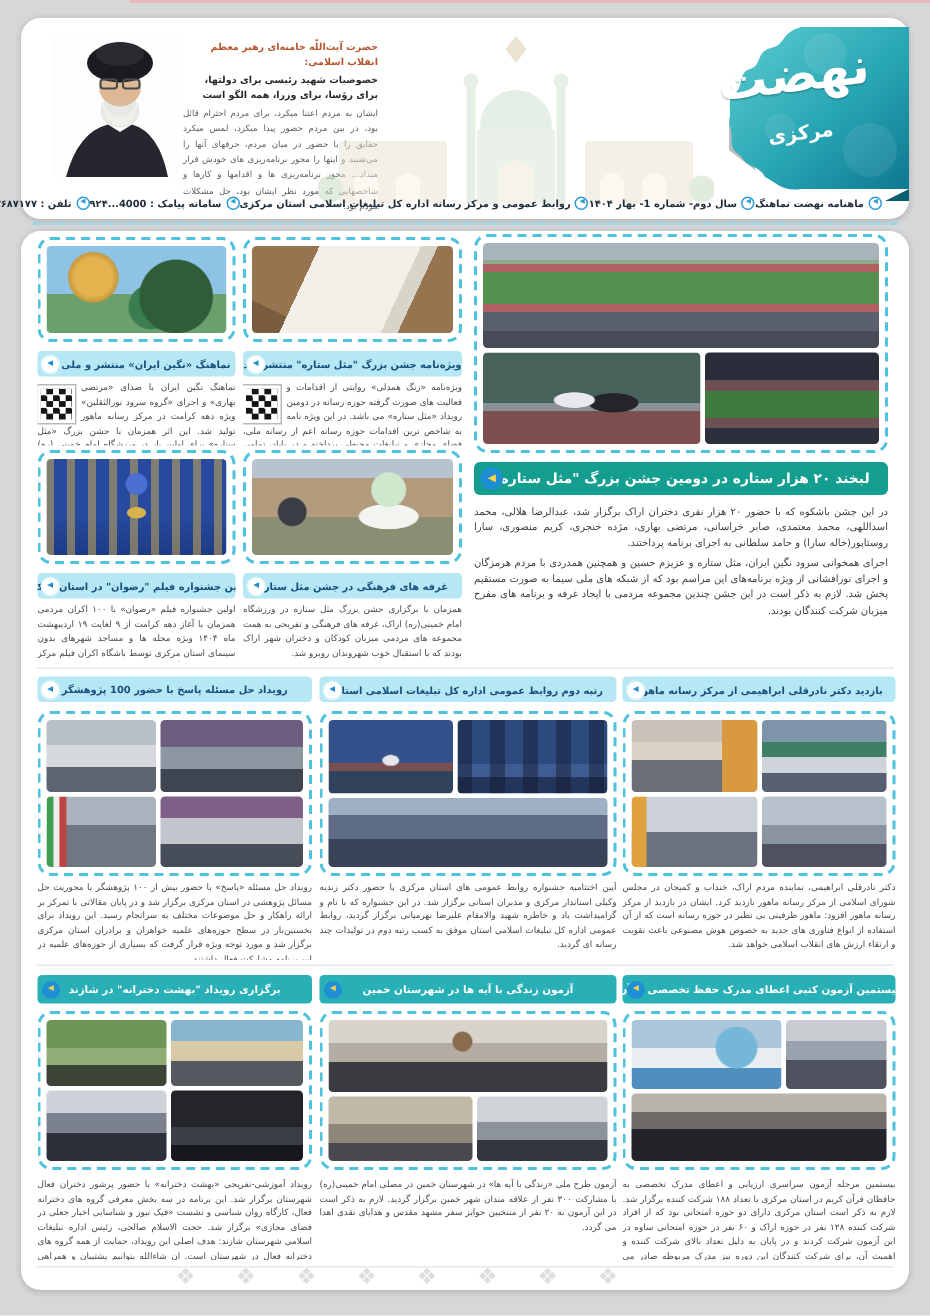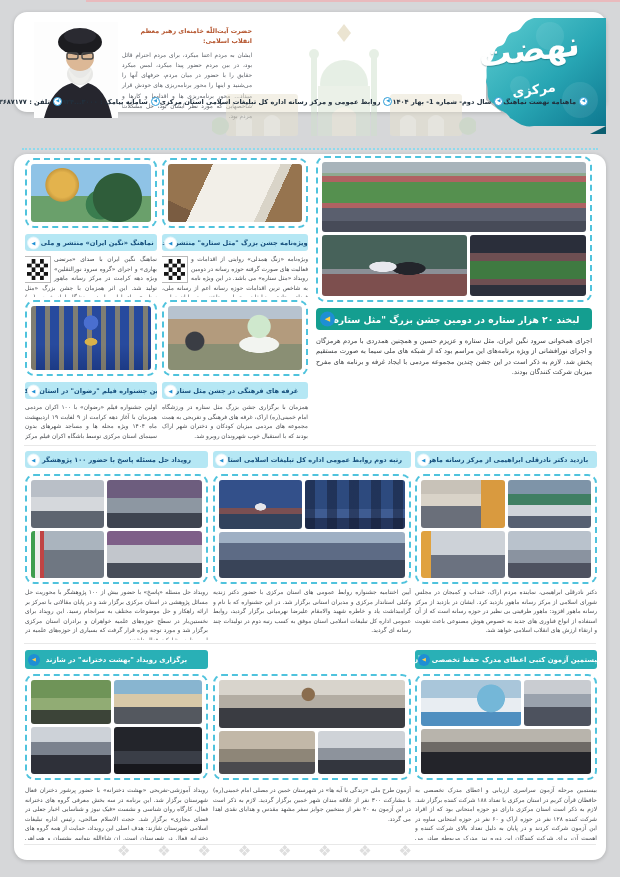--- a/index.html
+++ b/index.html
@@ -1,21 +1,21 @@
 <!DOCTYPE html>
 <html lang="fa" dir="rtl"><head>
 <meta charset="utf-8">
 <style>
   * { box-sizing: border-box; margin: 0; padding: 0; }
   html,body { width:620px; height:877px; }
   body { background:#d6d7d9; font-family:"DejaVu Sans", sans-serif; direction:rtl; overflow:hidden; }
   .page { position:relative; width:620px; height:877px; }
   .topline { position:absolute; top:0; left:86px; width:534px; height:2px; background:#e9babd; }
   .card { position:absolute; background:#fff; border-radius:13px; box-shadow:0 1px 4px rgba(0,0,0,.18); }
-  .header-card { left:14px; top:12px; width:592px; height:100px; }
+  .header-card { left:14px; top:12px; width:592px; height:134px; }
   .main-card { left:14px; top:154px; width:592px; height:706px; }
 
   
   .leader { position:absolute; left:20px; top:10px; width:84px; height:96px; }
   .quote { position:absolute; left:108px; top:14px; width:130px; text-align:right; }
   .q-head { font-size:6.4px; font-weight:bold; color:#b5562f; line-height:1.6; }
   .q-bold { font-size:6.4px; font-weight:bold; color:#26292e; line-height:1.6; margin-top:1px; }
   .q-body { font-size:5.8px; color:#5a5f66; line-height:1.78; margin-top:3px; text-align:justify; }
   .mosque { position:absolute; left:198px; top:10px; width:264px; height:114px; opacity:.55; }
   .logo { position:absolute; right:0; top:4px; width:126px; height:118px; }
@@ -90,20 +90,21 @@
       <ellipse cx="46" cy="36" rx="14" ry="13" fill="#dcb896"></ellipse>
       <ellipse cx="46" cy="20" rx="22" ry="13" fill="#1c1c20"></ellipse>
       <ellipse cx="46" cy="14" rx="16" ry="8" fill="#2a2a31"></ellipse>
       <rect x="33" y="31" width="11" height="6" rx="2" fill="none" stroke="#4a4a4a" stroke-width="1.4"></rect>
       <rect x="48" y="31" width="11" height="6" rx="2" fill="none" stroke="#4a4a4a" stroke-width="1.4"></rect>
       <path d="M34 46 Q40 56 46 56 Q52 56 58 46 Q55 62 46 62 Q37 62 34 46Z" fill="#efefec"></path>
     </svg>
 
     <div class="quote">
       <div class="q-head">حضرت آیت‌اللّه خامنه‌ای رهبر معظم انقلاب اسلامی:</div>
+      <div class="q-bold">خصوصیات شهید رئیسی برای دولتها، برای رؤسا، برای وزرا، همه الگو است</div>
       <div class="q-body">ایشان به مردم اعتنا میکرد، برای مردم احترام قائل بود، در بین مردم حضور پیدا میکرد، لمس میکرد حقایق را با حضور در میان مردم، حرفهای آنها را می‌شنید و اینها را محور برنامه‌ریزی های خودش قرار میداد... محور برنامه‌ریزی ها و اقدامها و کارها و شاخصهایی که مورد نظر ایشان بود، حل مشکلات مردم بود.</div>
     </div>
 
     <svg class="mosque" viewBox="0 0 264 114">
       <g opacity=".9">
         <path d="M132 2 l7 9 -7 9 -7 -9 Z" fill="#d8c9a4"></path>
         <rect x="99" y="34" width="6" height="80" fill="#cfe0cb"></rect>
         <rect x="159" y="34" width="6" height="80" fill="#cfe0cb"></rect>
         <circle cx="102" cy="32" r="5" fill="#cfe0cb"></circle>
         <circle cx="162" cy="32" r="5" fill="#cfe0cb"></circle>
@@ -151,21 +152,21 @@
       <div class="mh-item">
         <span class="mh-ic">◀</span>
         <span>سال دوم- شماره 1- بهار ۱۴۰۴</span>
       </div>
       <div class="mh-item">
         <span class="mh-ic">◀</span>
         <span>روابط عمومی و مرکز رسانه اداره کل تبلیغات اسلامی استان مرکزی</span>
       </div>
       <div class="mh-item">
         <span class="mh-ic">◀</span>
-        <span>سامانه پیامک : ۳۰۰۰...۹۲۴</span>
+        <span>سامانه پیامک : 4000...۹۲۴</span>
       </div>
       <div class="mh-item">
         <span class="mh-ic">◀</span>
         <span>تلفن : ۰۸۶۳۳۶۸۷۱۷۷</span>
       </div>
     </div>
   </div>
 
   <div class="dotsep"></div>
 
@@ -221,20 +222,21 @@
     <div class="frame f-main">
       <div class="ph big" style="background:linear-gradient(180deg,#a8b4bb 0 16%, #8fa98f 16% 20%, #b06262 20% 28%, #55904f 28% 58%, #b06262 58% 66%, #5a5f6e 66% 84%, #474b58 84% 100%);"></div>
       <div class="ph" style="background:linear-gradient(180deg,#2a2e3a 0 30%, #6e4f52 30% 42%, #3f7a41 42% 72%, #6e4f52 72% 82%, #2c303c 82% 100%);"></div>
       <div class="ph" style="background:radial-gradient(ellipse at 42% 52%, #e8e8ee 11%, transparent 12%),radial-gradient(ellipse at 60% 55%, #23252b 13%, transparent 14%),linear-gradient(180deg,#47625a 0 55%, #8b8f96 55% 64%, #7d4f4e 64% 100%);"></div>
     </div>
     <div class="bar bar-main" style="left:302px;top:154px;width:276px;">
       <span class="badge">◀</span>
       <span class="bar-text">لبخند ۲۰ هزار ستاره در دومین جشن بزرگ "مثل ستاره"</span>
     </div>
     <div class="txt main-body" style="left:302px;top:182px;width:276px;height:104px;">
+      <p>در این جشن باشکوه که با حضور ۲۰ هزار نفری دختران اراک برگزار شد، عبدالرضا هلالی، محمد اسداللهی، محمد معتمدی، صابر خراسانی، مرتضی بهاری، مژده خنجری، کریم منصوری، سارا روستاپور(خاله سارا) و حامد سلطانی به اجرای برنامه پرداختند.</p>
       <p>اجرای همخوانی سرود نگین ایران، مثل ستاره و عزیزم حسین و همچنین همدردی با مردم هرمزگان و اجرای نورافشانی از ویژه برنامه‌های این مراسم بود که از شبکه های ملی سیما به صورت مستقیم پخش شد. لازم به ذکر است در این جشن چندین مجموعه مردمی با ایجاد غرفه و برنامه های مفرح میزبان شرکت کنندگان بودند.</p>
     </div>
 
     <div class="hr" style="top:291px;"></div>
 
     <div class="bar bar-cyan" style="left:401px;top:297px;width:182px;">
       <span class="badge">◀</span>
       <span class="bar-text">بازدید دکتر نادرقلی ابراهیمی از مرکز رسانه ماهور</span>
     </div>
     <div class="frame f-bazdid">
@@ -255,21 +257,21 @@
       <div class="ph" style="background:repeating-linear-gradient(90deg, rgba(18,24,44,.45) 0 10px, transparent 10px 22px),linear-gradient(180deg,#2d4a7e 0 60%, #3f5c92 60% 78%, #24355c 78%);"></div>
       <div class="ph" style="background:radial-gradient(ellipse at 50% 55%, #e6e6ea 9%, transparent 10%),linear-gradient(180deg,#33508a 0 58%, #7a4f52 58% 70%, #31425c 70%);"></div>
       <div class="ph wide" style="background:linear-gradient(180deg,#9fb0c4 0 25%, #5d6b85 25% 60%, #394458 60%);"></div>
     </div>
     <div class="txt" style="left:199px;top:434px;width:198px;height:52px;">
       <span>آیین اختتامیه جشنواره روابط عمومی های استان مرکزی با حضور دکتر زندیه وکیلی استاندار مرکزی و مدیران استانی برگزار شد. در این جشنواره که با نام و گرامیداشت یاد و خاطره شهید والامقام علیرضا نهرمیانی برگزار گردید، روابط عمومی اداره کل تبلیغات اسلامی استان موفق به کسب رتبه دوم در تولیدات چند رسانه ای گردید.</span>
     </div>
 
     <div class="bar bar-cyan" style="left:11px;top:297px;width:183px;">
       <span class="badge">◀</span>
-      <span class="bar-text">رویداد حل مسئله پاسخ با حضور ۱۰۰ پژوهشگر</span>
+      <span class="bar-text">رویداد حل مسئله پاسخ با حضور 100 پژوهشگر</span>
     </div>
     <div class="frame f-ruydad">
       <div class="ph" style="background:linear-gradient(180deg,#6d5d7e 0 38%, #8d97a2 38% 68%, #3e4450 68%);"></div>
       <div class="ph" style="background:linear-gradient(180deg,#b9bfc7 0 35%, #d5d8dc 35% 65%, #5e6570 65%);"></div>
       <div class="ph" style="background:linear-gradient(180deg,#7e5f88 0 30%, #c2c6cc 30% 68%, #474d59 68%);"></div>
       <div class="ph" style="background:linear-gradient(90deg,#3f9e4f 0 6%, #eeeeee 6% 12%, #c04444 12% 18%, transparent 18%),linear-gradient(180deg,#aab4be 0 40%, #6f7782 40%);"></div>
     </div>
     <div class="txt" style="left:11px;top:434px;width:183px;height:52px;">
       <span>رویداد حل مسئله «پاسخ» با حضور بیش از ۱۰۰ پژوهشگر با محوریت حل مسائل پژوهشی در استان مرکزی برگزار شد و در پایان مقالاتی با تمرکز بر ارائه راهکار و حل موضوعات مختلف به سرانجام رسید. این رویداد برای نخستین‌بار در سطح حوزه‌های علمیه خواهران و برادران استان مرکزی برگزار شد و مورد توجه ویژه قرار گرفت که بسیاری از حوزه‌های علمیه در این برنامه مشارکت فعال داشتند.</span>
     </div>
@@ -282,20 +284,24 @@
     </div>
     <div class="frame f-quran">
       <div class="ph" style="background:linear-gradient(180deg,#c9ccd1 0 30%, #9aa2ad 30% 58%, #4d525e 58%);"></div>
       <div class="ph" style="background:radial-gradient(circle at 70% 40%, #74b7d8 18%, transparent 19%),linear-gradient(180deg,#a9c6da 0 40%, #e8edf2 40% 70%, #4f8fc0 70%);"></div>
       <div class="ph wide" style="background:linear-gradient(180deg,#b8b4ac 0 28%, #6e6a66 28% 52%, #23242a 52%);"></div>
     </div>
     <div class="txt" style="left:401px;top:632px;width:182px;height:54px;">
       <span>بیستمین مرحله آزمون سراسری ارزیابی و اعطای مدرک تخصصی به حافظان قرآن کریم در استان مرکزی با تعداد ۱۸۸ شرکت کننده برگزار شد. لازم به ذکر است استان مرکزی دارای دو حوزه امتحانی بود که از افراد شرکت کننده ۱۲۸ نفر در حوزه اراک و ۶۰ نفر در حوزه امتحانی ساوه در این آزمون شرکت کردند و در پایان به دلیل تعداد بالای شرکت کننده و اهمیت آن، برای شرکت کنندگان این دوره نیز مدرک مربوطه صادر می شود.</span>
     </div>
 
+    <div class="bar bar-teal" style="left:199px;top:496px;width:198px;">
+      <span class="badge">◀</span>
+      <span class="bar-text">آزمون زندگی با آیه ها در شهرستان خمین</span>
+    </div>
     <div class="frame f-zendegi">
       <div class="ph wide" style="background:radial-gradient(circle at 48% 30%, #8a6d4e 6%, transparent 7%),linear-gradient(180deg,#d8d4cc 0 32%, #b3ada3 32% 58%, #3a3c42 58%);"></div>
       <div class="ph" style="background:linear-gradient(180deg,#cfd3d8 0 40%, #8d939c 40% 68%, #33363e 68%);"></div>
       <div class="ph" style="background:linear-gradient(180deg,#c2b8a8 0 42%, #8e8678 42% 72%, #4a4a4e 72%);"></div>
     </div>
     <div class="txt" style="left:199px;top:632px;width:198px;height:54px;">
       <span>آزمون طرح ملی «زندگی با آیه ها» در شهرستان خمین در مصلی امام خمینی(ره) با مشارکت ۳۰۰ نفر از علاقه مندان شهر خمین برگزار گردید. لازم به ذکر است در این آزمون به ۲۰ نفر از منتخبین جوایز سفر مشهد مقدس و هدایای نقدی اهدا می گردد.</span>
     </div>
 
     <div class="bar bar-teal" style="left:11px;top:496px;width:183px;">

